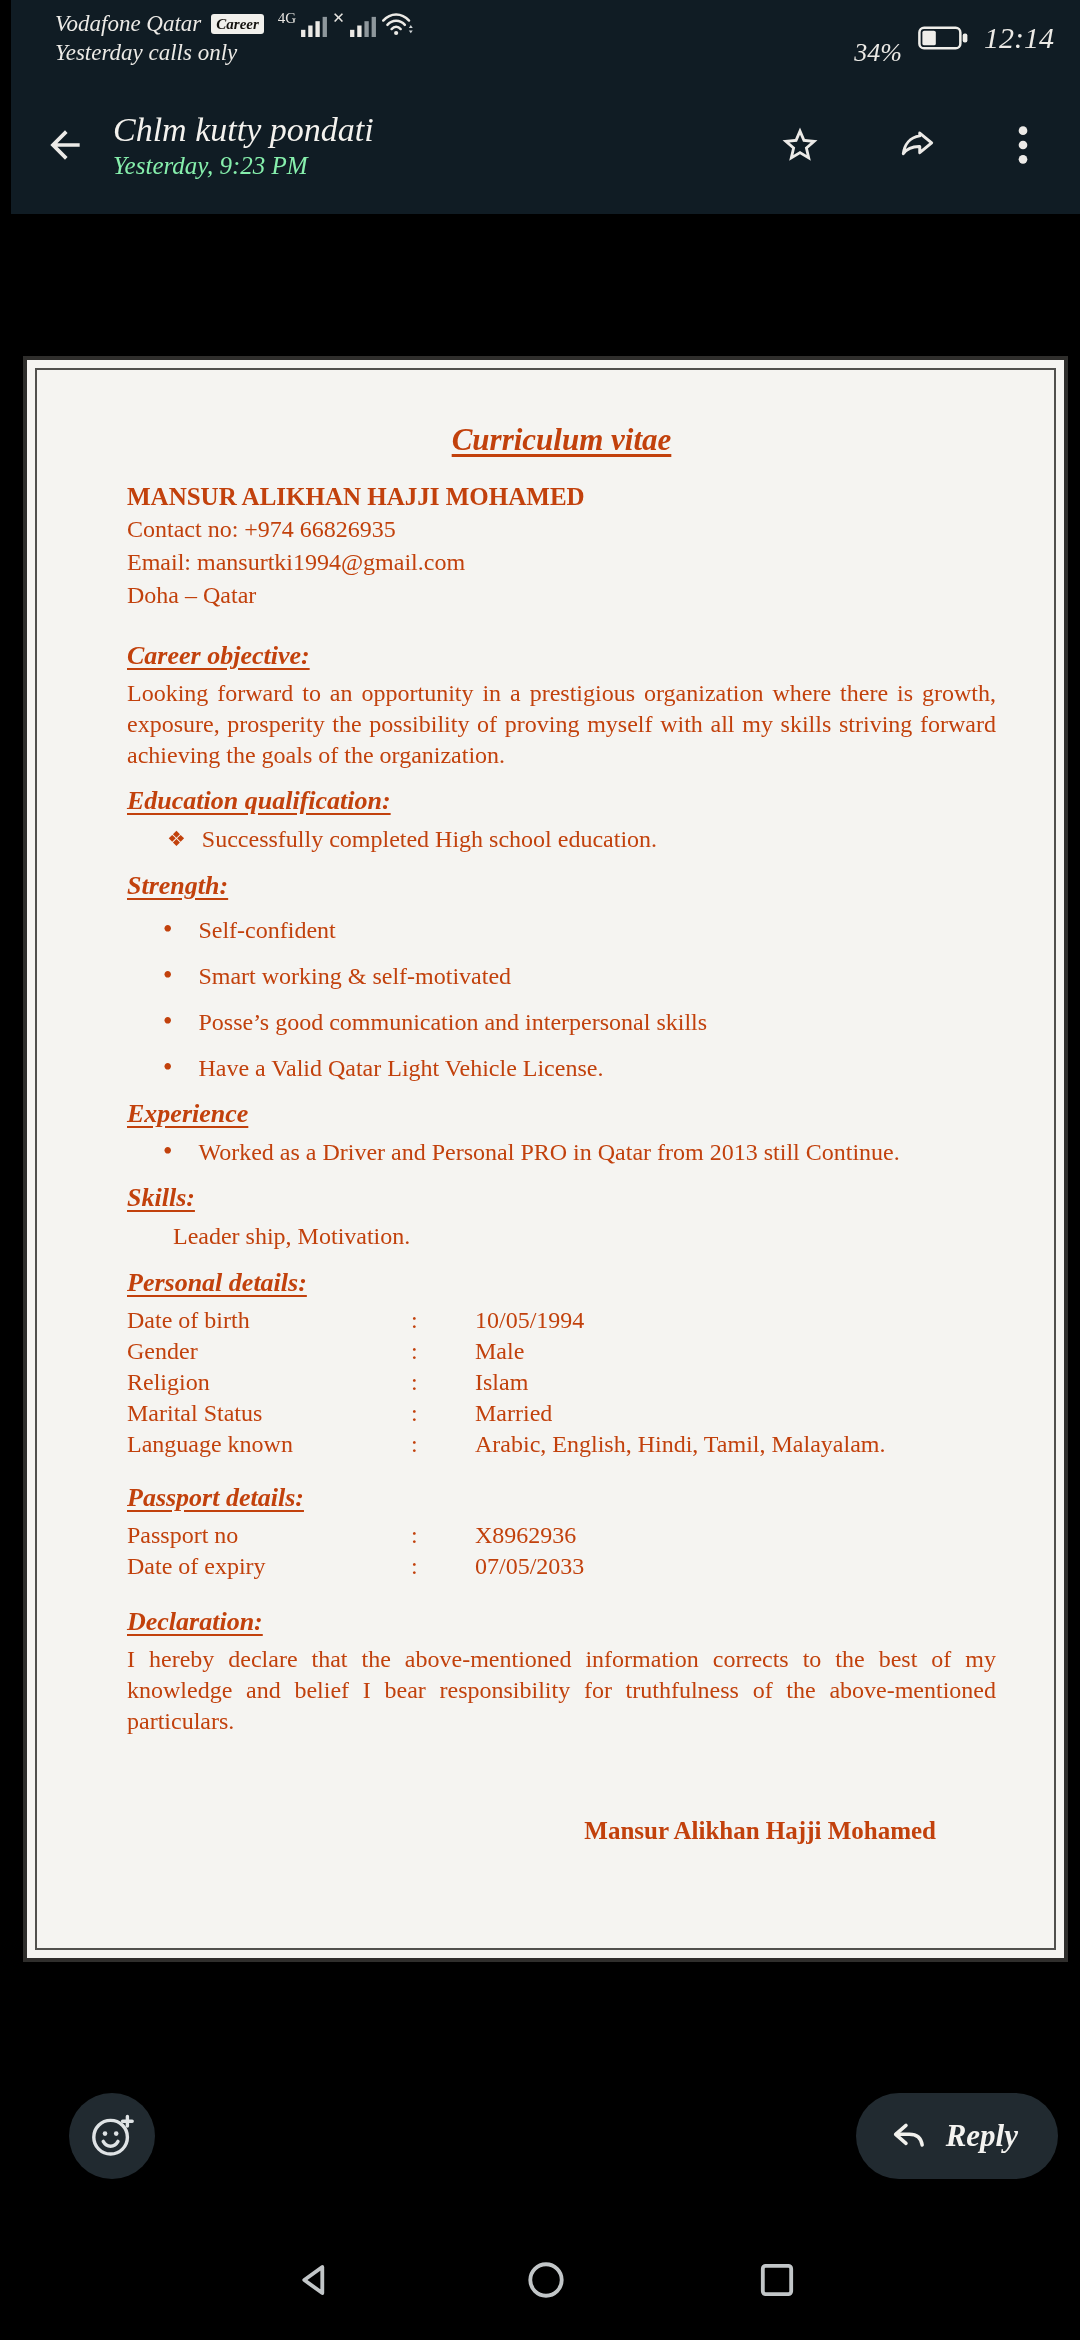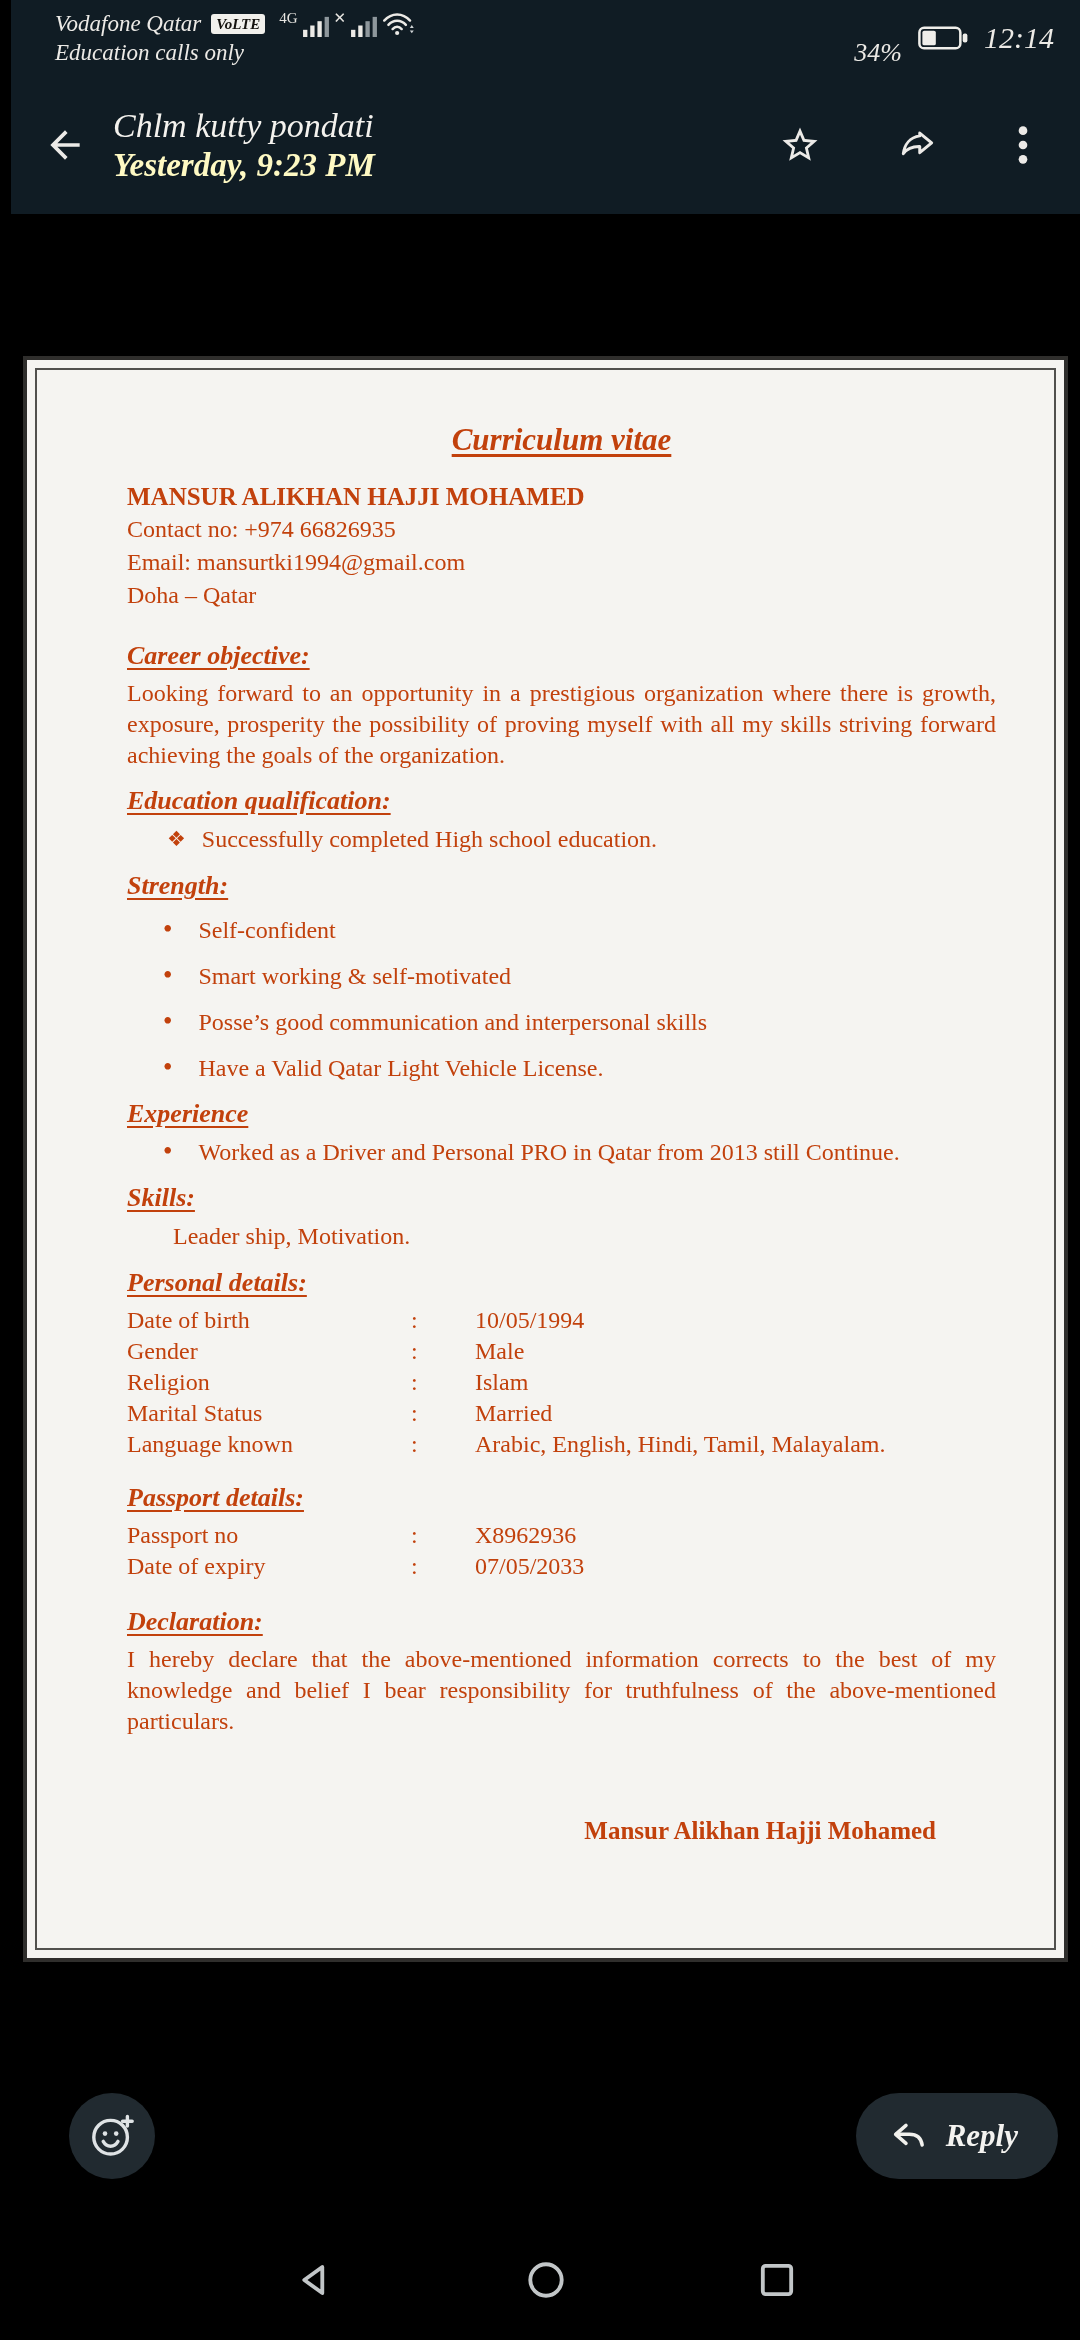--- a/index.html
+++ b/index.html
@@ -27,21 +27,21 @@
   .batt-pct{font-size:26px;margin-top:29px;}
   .sb-time{font-size:30px;}
 
   
   .header{height:138px;background:var(--bar);display:flex;align-items:center;
           padding:0 44px 0 28px;}
   .icon-btn{background:none;border:none;display:flex;align-items:center;justify-content:center;
             width:52px;height:52px;cursor:pointer;}
   .hdr-titles{display:flex;flex-direction:column;gap:6px;margin-left:22px;}
   .hdr-title{font-style:italic;font-size:34px;color:#f4f2ee;line-height:1;}
-  .hdr-sub{font-style:italic;font-size:33px;color:#fef9c3;line-height:1;font-weight:bold;}
+  .hdr-sub{font-style:italic;font-size:25px;color:#86efac;line-height:1;}
   .hdr-spacer{flex:1;}
   .hdr-actions{display:flex;align-items:center;gap:66px;}
 
   
   .media{flex:1;background:#000;padding:142px 12px 0;}
   .doc{height:1606px;background:var(--docbg);border:4px solid #2f2e2c;padding:8px;}
   .doc-inner{height:100%;border:2px solid #51504d;padding:52px 58px 0 90px;
              color:#c2410c;font-size:24px;line-height:31px;overflow:hidden;}
   .doc-title{text-align:center;font-size:31px;line-height:36px;font-weight:700;font-style:italic;
              text-decoration:underline;text-underline-offset:4px;margin-bottom:22px;}
@@ -80,21 +80,21 @@
 </style>
 </head>
 <body>
 
 <div class="screen">
 
   <div class="statusbar">
     <div class="sb-left">
       <div class="sb-row1">
         <span>Vodafone Qatar</span>
-        <span class="volte">VoLTE</span>
+        <span class="volte">Career</span>
         <span class="net-cluster">
           <span class="tiny-net">4G</span>
           <svg width="26" height="23" viewBox="0 0 18 16">
             <rect x="0" y="11" width="3" height="5" fill="#eceae6"></rect>
             <rect x="5" y="8" width="3" height="8" fill="#eceae6"></rect>
             <rect x="10" y="5" width="3" height="11" fill="#eceae6"></rect>
             <rect x="15" y="2" width="3" height="14" fill="#8e979c"></rect>
           </svg>
           <span class="tiny-net">✕</span>
           <svg width="26" height="23" viewBox="0 0 18 16">
@@ -106,21 +106,21 @@
           <svg width="32" height="26" viewBox="0 0 26 20" fill="none" stroke="#eceae6" stroke-width="2" stroke-linecap="round">
             <path d="M1.8 7.2C4.8 3.9 8.4 2.2 12.3 2.2c3.9 0 7.5 1.7 10.5 5"></path>
             <path d="M5.2 10.7c2-2.3 4.4-3.4 7.1-3.4 2.7 0 5.1 1.1 7.1 3.4"></path>
             <path d="M8.6 14.1c1.1-1.2 2.3-1.8 3.7-1.8 1.4 0 2.6.6 3.7 1.8"></path>
             <circle cx="12.3" cy="17.3" r="1.7" fill="#eceae6" stroke="none"></circle>
             <path d="M22.6 13.2l1.6-2.4 1.6 2.4z" fill="#cfd4d6" stroke="none"></path>
             <path d="M22.6 15.2h3.2l-1.6 2.4z" fill="#cfd4d6" stroke="none"></path>
           </svg>
         </span>
       </div>
-      <div class="sb-row2">Education calls only</div>
+      <div class="sb-row2">Yesterday calls only</div>
     </div>
     <div class="sb-right">
       <span class="batt-pct">34%</span>
       <svg width="50" height="24" viewBox="0 0 32 15">
         <rect x="0.9" y="0.9" width="26.2" height="13.2" rx="3" fill="none" stroke="#efeeea" stroke-width="1.6"></rect>
         <rect x="2.8" y="2.8" width="8.6" height="9.4" rx="1.2" fill="#efeeea"></rect>
         <rect x="28.6" y="4.6" width="3" height="5.8" rx="1.3" fill="#efeeea"></rect>
       </svg>
       <span class="sb-time">12:14</span>
     </div>

